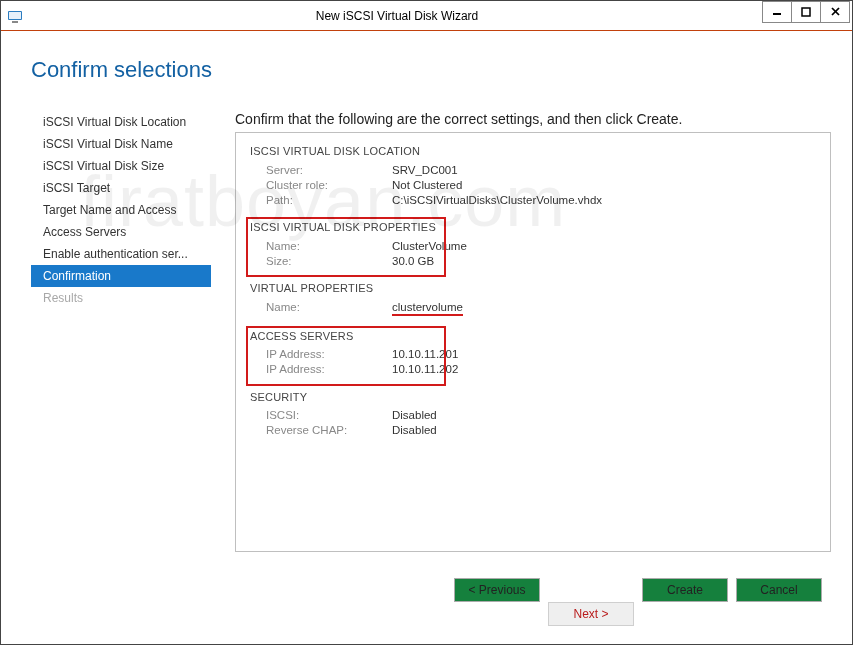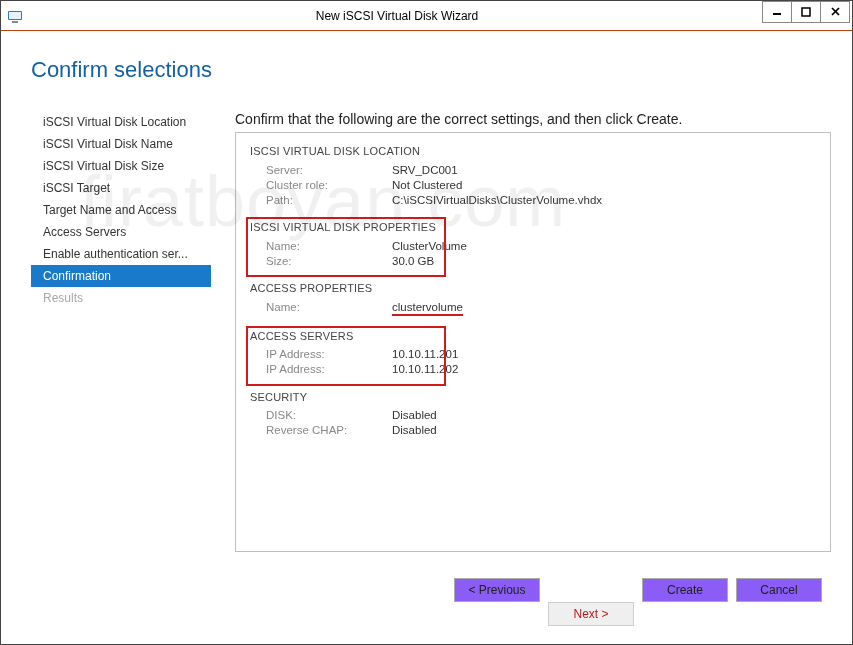--- a/index.html
+++ b/index.html
@@ -172,21 +172,21 @@
   .button-row {
     display: flex;
     justify-content: flex-end;
     gap: 8px;
     padding: 16px 30px 18px 30px;
   }
   .button-row button {
     width: 86px;
     height: 24px;
     border: 1px solid #ababab;
-    background: #8b5cf6;
+    background: #15803d;
     font-size: 12px;
     color: #222;
     cursor: pointer;
     font-family: inherit;
   }
   .button-row button:disabled {
     color: #b91c1c;
     background: #efefef;
     border-color: #cfcfcf;
     cursor: default;
@@ -289,21 +289,21 @@
                 <span class="kv-value">ClusterVolume</span>
               </div>
               <div class="kv-row">
                 <span class="kv-label">Size:</span>
                 <span class="kv-value">30.0 GB</span>
               </div>
             </div>
           </div>
 
           <div class="section">
-            <div class="section-header">ACCESS PROPERTIES</div>
+            <div class="section-header">VIRTUAL PROPERTIES</div>
             <div class="kv-table">
               <div class="kv-row">
                 <span class="kv-label">Name:</span>
                 <span class="kv-value underline-red">clustervolume</span>
               </div>
             </div>
           </div>
 
           <div class="section">
             <div class="highlight-red hl-access"></div>
@@ -317,21 +317,21 @@
                 <span class="kv-label">IP Address:</span>
                 <span class="kv-value">10.10.11.202</span>
               </div>
             </div>
           </div>
 
           <div class="section">
             <div class="section-header">SECURITY</div>
             <div class="kv-table">
               <div class="kv-row">
-                <span class="kv-label">DISK:</span>
+                <span class="kv-label">ISCSI:</span>
                 <span class="kv-value">Disabled</span>
               </div>
               <div class="kv-row">
                 <span class="kv-label">Reverse CHAP:</span>
                 <span class="kv-value">Disabled</span>
               </div>
             </div>
           </div>
 
         </div>

